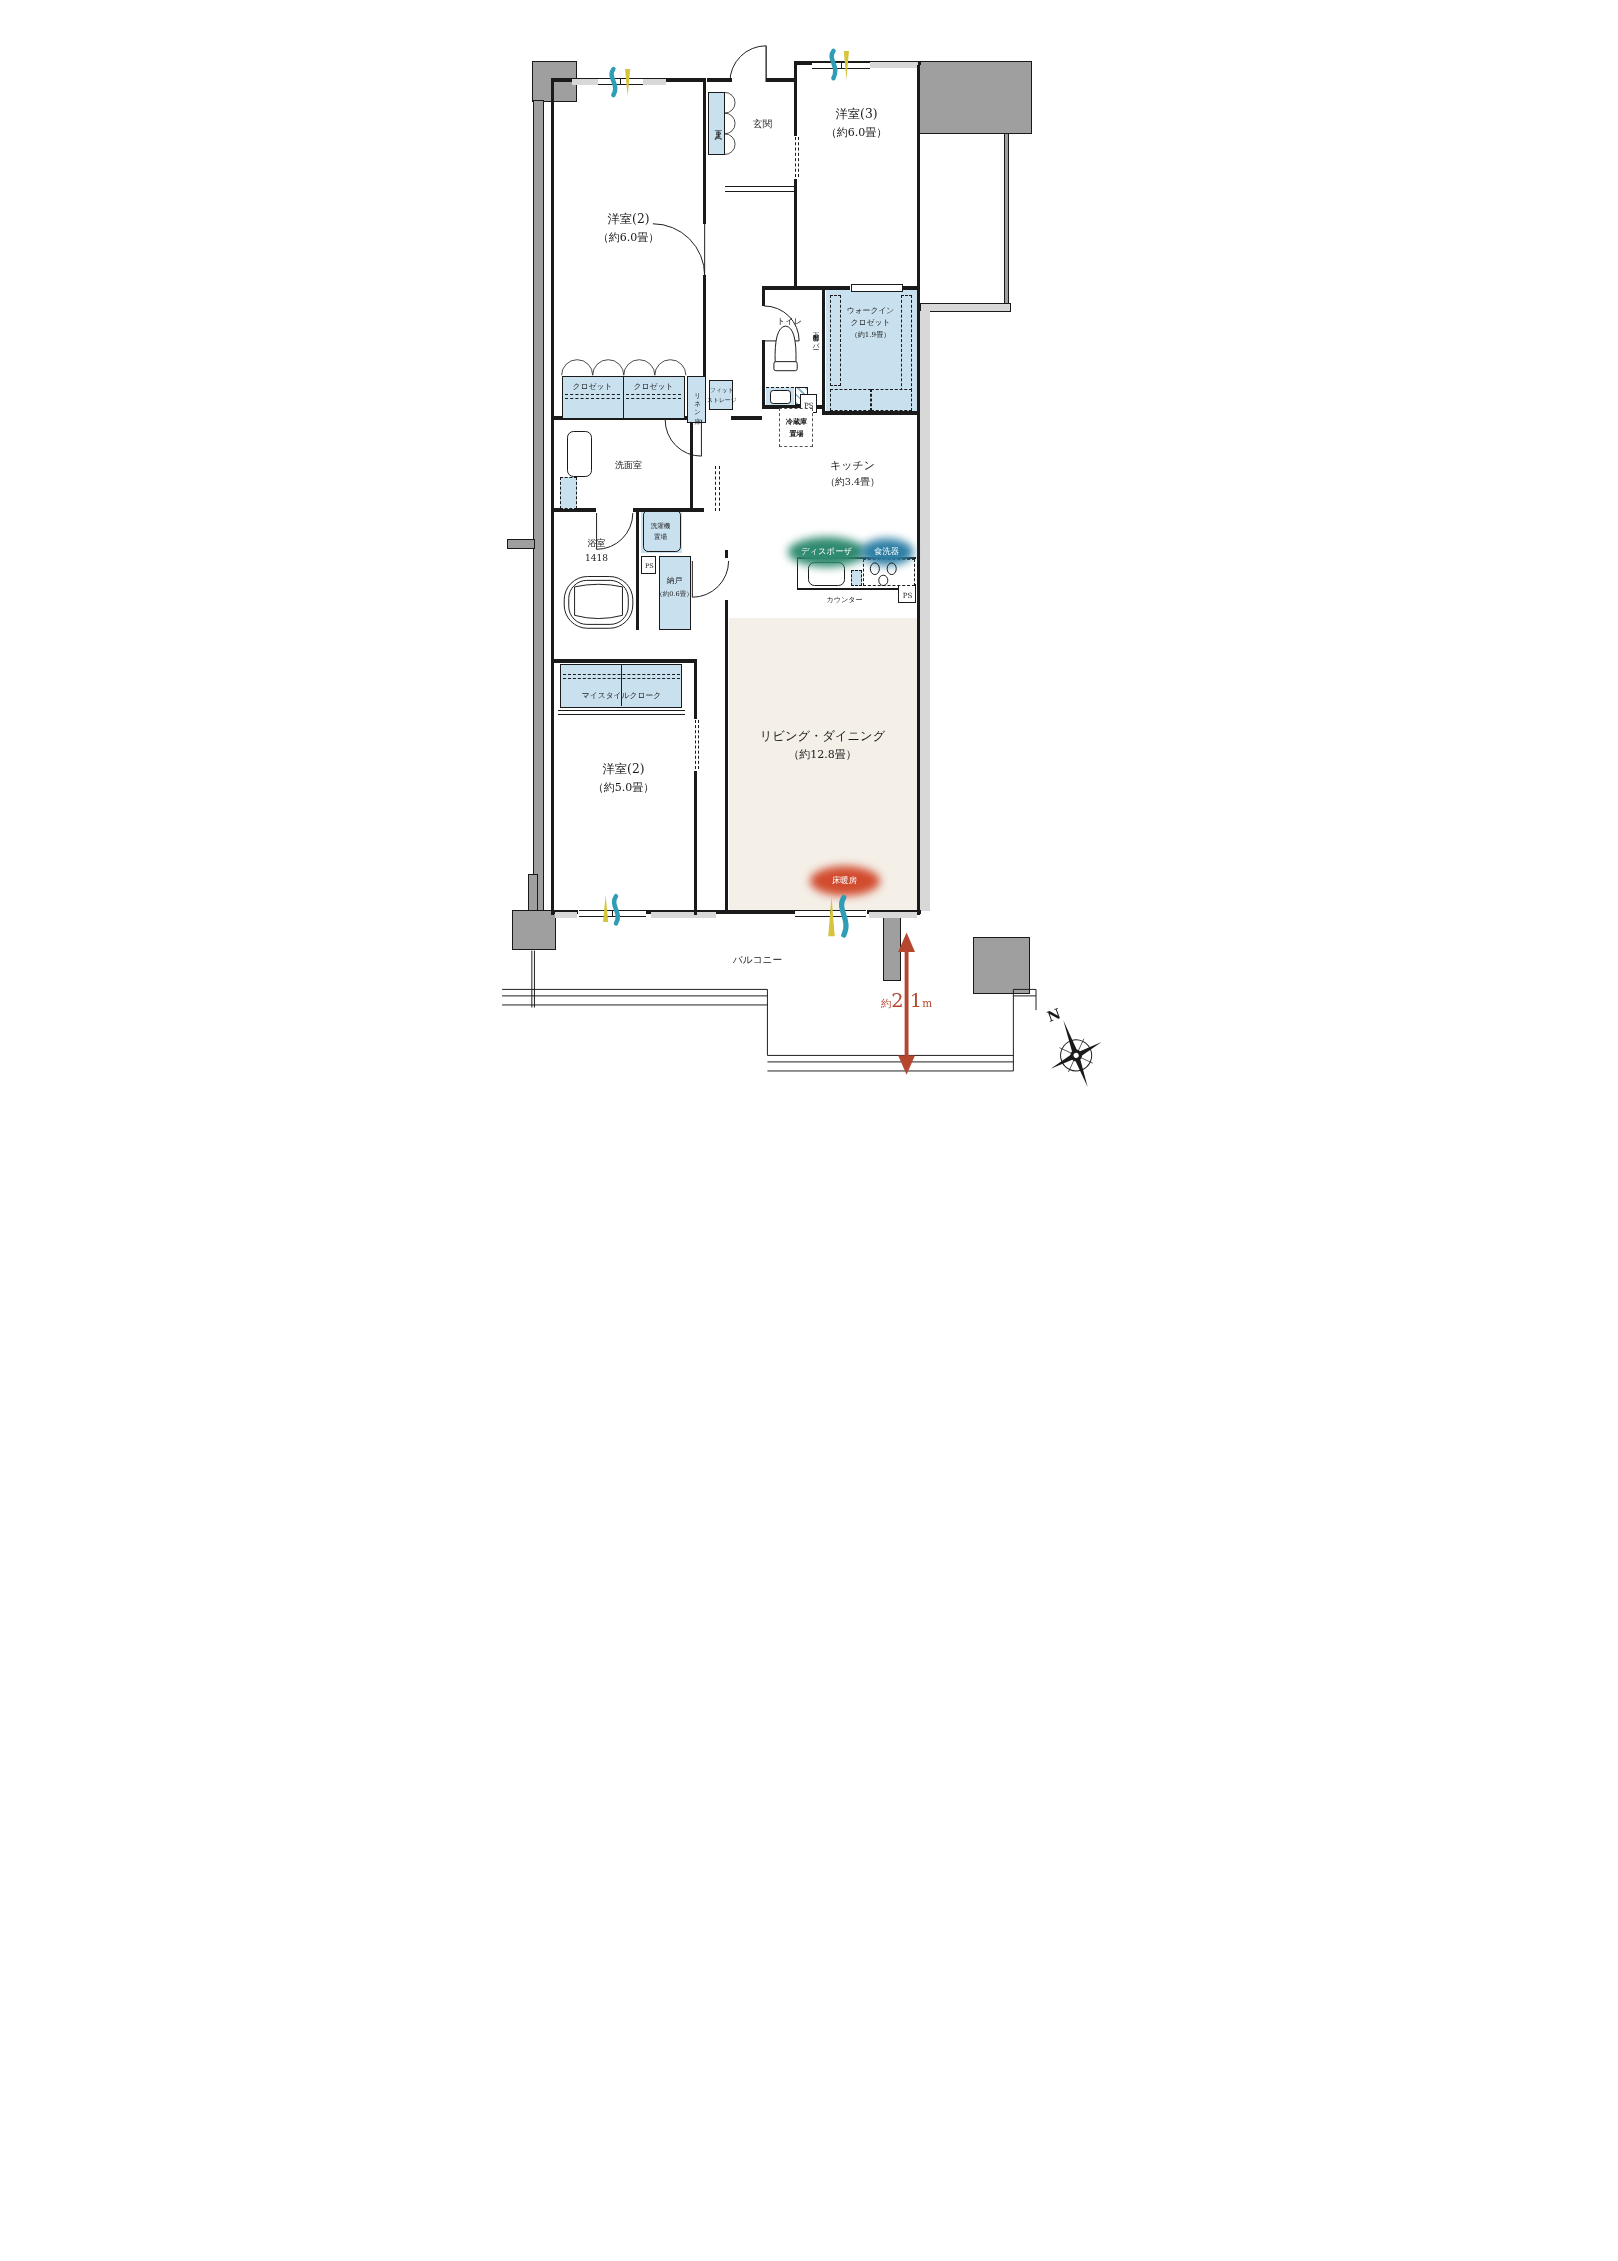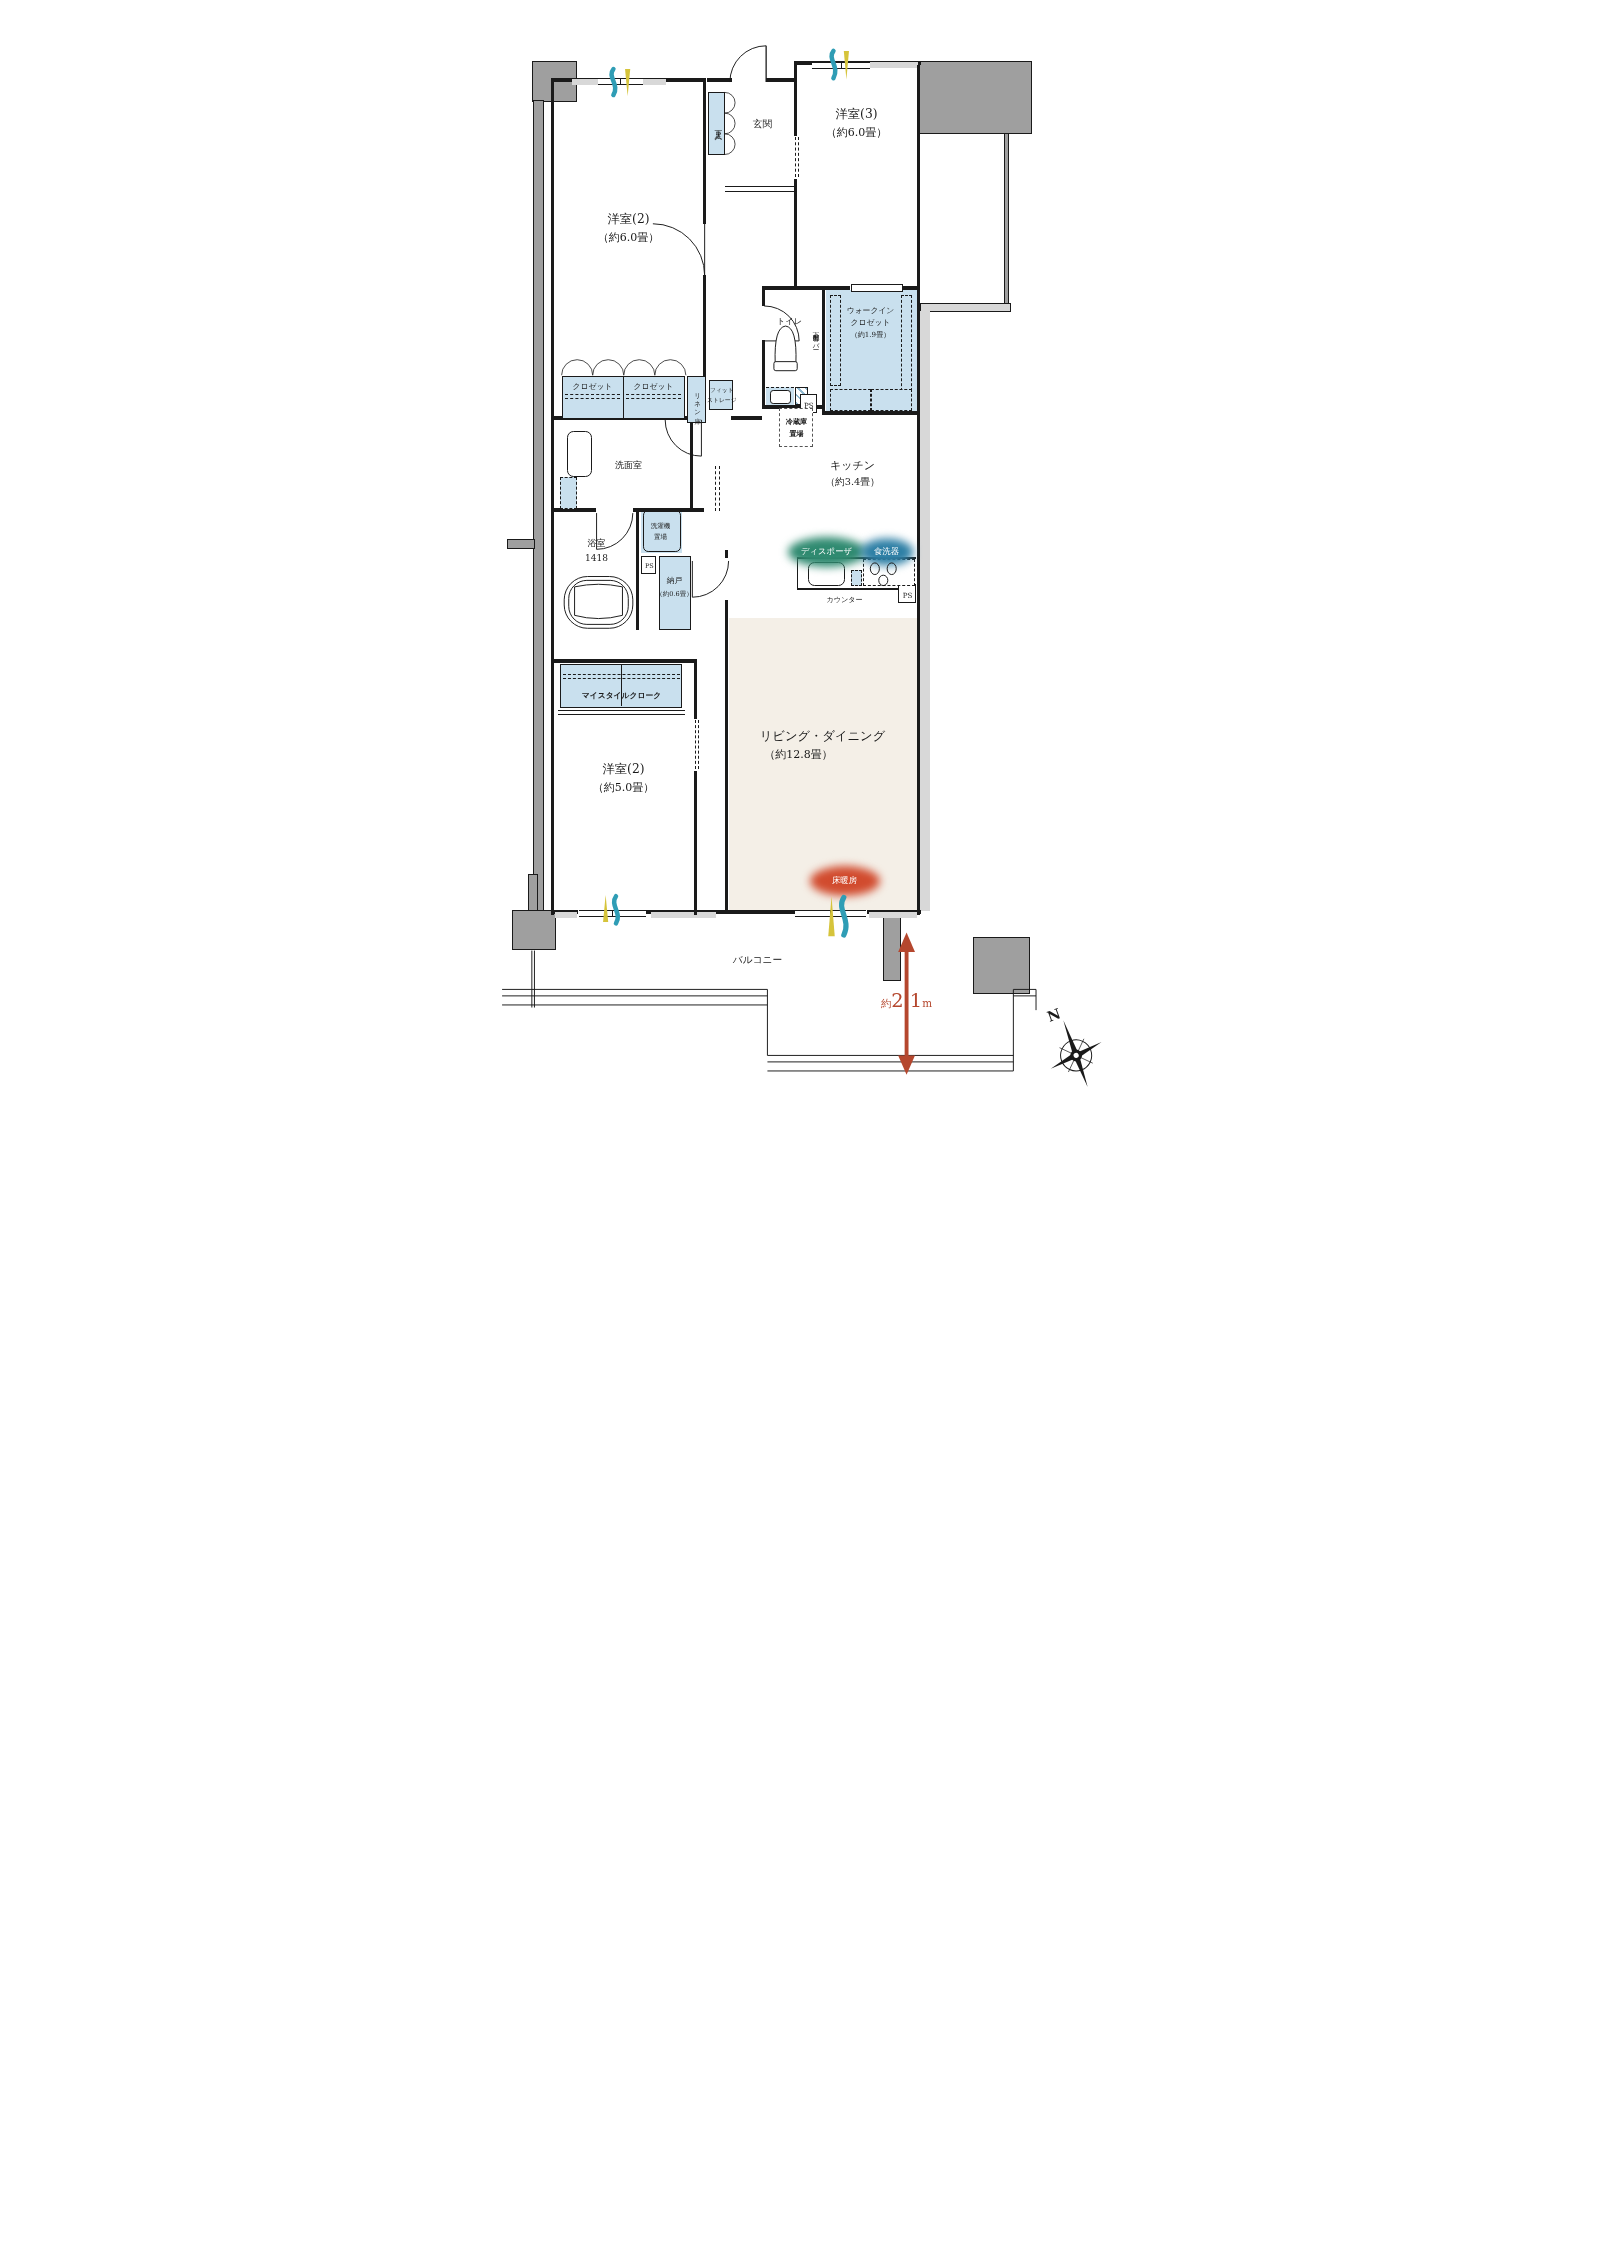--- a/index.html
+++ b/index.html
@@ -157,21 +157,21 @@
   <div class="label" style="left:256px;top:537px;font-size:6.5px;">置場</div>
 
   <div class="blue" style="left:254px;top:556px;width:32px;height:74px;"></div>
   <div class="label" style="left:270px;top:580px;font-size:7.8px;">納戸</div>
   <div class="label" style="left:270px;top:594px;font-size:6.5px;">（約0.6畳）</div>
 
   <div class="blue" style="left:155px;top:664px;width:122px;height:44px;">
     <div class="abs" style="left:60px;top:0;width:1.3px;height:41px;background:#1a1a1a;"></div>
     <div class="dashline" style="left:2.6px;top:9px;width:117px;"></div>
     <div class="dashline" style="left:2.6px;top:13px;width:117px;"></div>
-    <div class="label" style="left:61px;top:30px;font-size:7.8px;font-weight:bold;">マイスタイルクローク</div>
+    <div class="label" style="left:61px;top:30px;font-size:7.8px;">マイスタイルクローク</div>
   </div>
   <div class="wall" style="left:153px;top:710px;width:127px;height:1.3px;"></div>
   <div class="wall" style="left:153px;top:714px;width:127px;height:1.3px;"></div>
 
   <div class="wall" style="left:392px;top:557px;width:119px;height:1.9px;"></div>
   <div class="wall" style="left:392px;top:557px;width:1.9px;height:32px;"></div>
   <div class="wall" style="left:392px;top:588px;width:102px;height:1.9px;"></div>
   <div class="abs" style="left:403px;top:562px;width:35px;height:22px;border:1.3px solid #1a1a1a;border-radius:6.5px;background:#fff;"></div>
   <div class="blue-noborder" style="left:446px;top:570px;width:11.7px;height:15.5px;border:1.3px dashed #1a1a1a;box-sizing:border-box;"></div>
   <div class="dashedbox" style="left:458px;top:559px;width:52px;height:27px;border-color:#1a1a1a;"></div>
@@ -184,21 +184,21 @@
   <div class="blob" style="left:440px;top:881px;width:70px;height:30px;background:#d14b2e;"></div>
   <div class="bloblabel" style="left:440px;top:880px;font-size:8.4px;font-family:Liberation Mono, monospace;">床暖房</div>
 
   <div class="label" style="left:224px;top:219px;font-size:12.3px;">洋室(2)</div>
   <div class="label" style="left:224px;top:237px;font-size:11px;">（約6.0畳）</div>
   <div class="label" style="left:452px;top:114px;font-size:12.3px;">洋室(3)</div>
   <div class="label" style="left:452px;top:132px;font-size:11px;">（約6.0畳）</div>
   <div class="label" style="left:219px;top:769px;font-size:12.3px;">洋室(2)</div>
   <div class="label" style="left:219px;top:787px;font-size:11px;">（約5.0畳）</div>
   <div class="label" style="left:418px;top:736px;font-size:12.3px;">リビング・ダイニング</div>
-  <div class="label" style="left:394px;top:754px;font-size:11px;text-align:center;">（約12.8畳）</div>
+  <div class="label" style="left:418px;top:754px;font-size:11px;text-align:center;">（約12.8畳）</div>
   <div class="label" style="left:448px;top:465px;font-size:11px;">キッチン</div>
   <div class="label" style="left:448px;top:482px;font-size:9.7px;">（約3.4畳）</div>
   <div class="label" style="left:358px;top:124px;font-size:9.7px;">玄関</div>
   <div class="label" style="left:385px;top:310px;font-size:8.4px;margin-top:11px;">トイレ</div>
   <div class="label" style="left:224px;top:465px;font-size:9px;">洗面室</div>
   <div class="label" style="left:192px;top:543px;font-size:9px;">浴室</div>
   <div class="label" style="left:192px;top:558px;font-size:9px;">1418</div>
   <div class="label" style="left:466px;top:310px;font-size:7.8px;">ウォークイン</div>
   <div class="label" style="left:466px;top:322px;font-size:7.8px;">クロゼット</div>
   <div class="label" style="left:466px;top:335px;font-size:7.1px;">（約1.9畳）</div>

